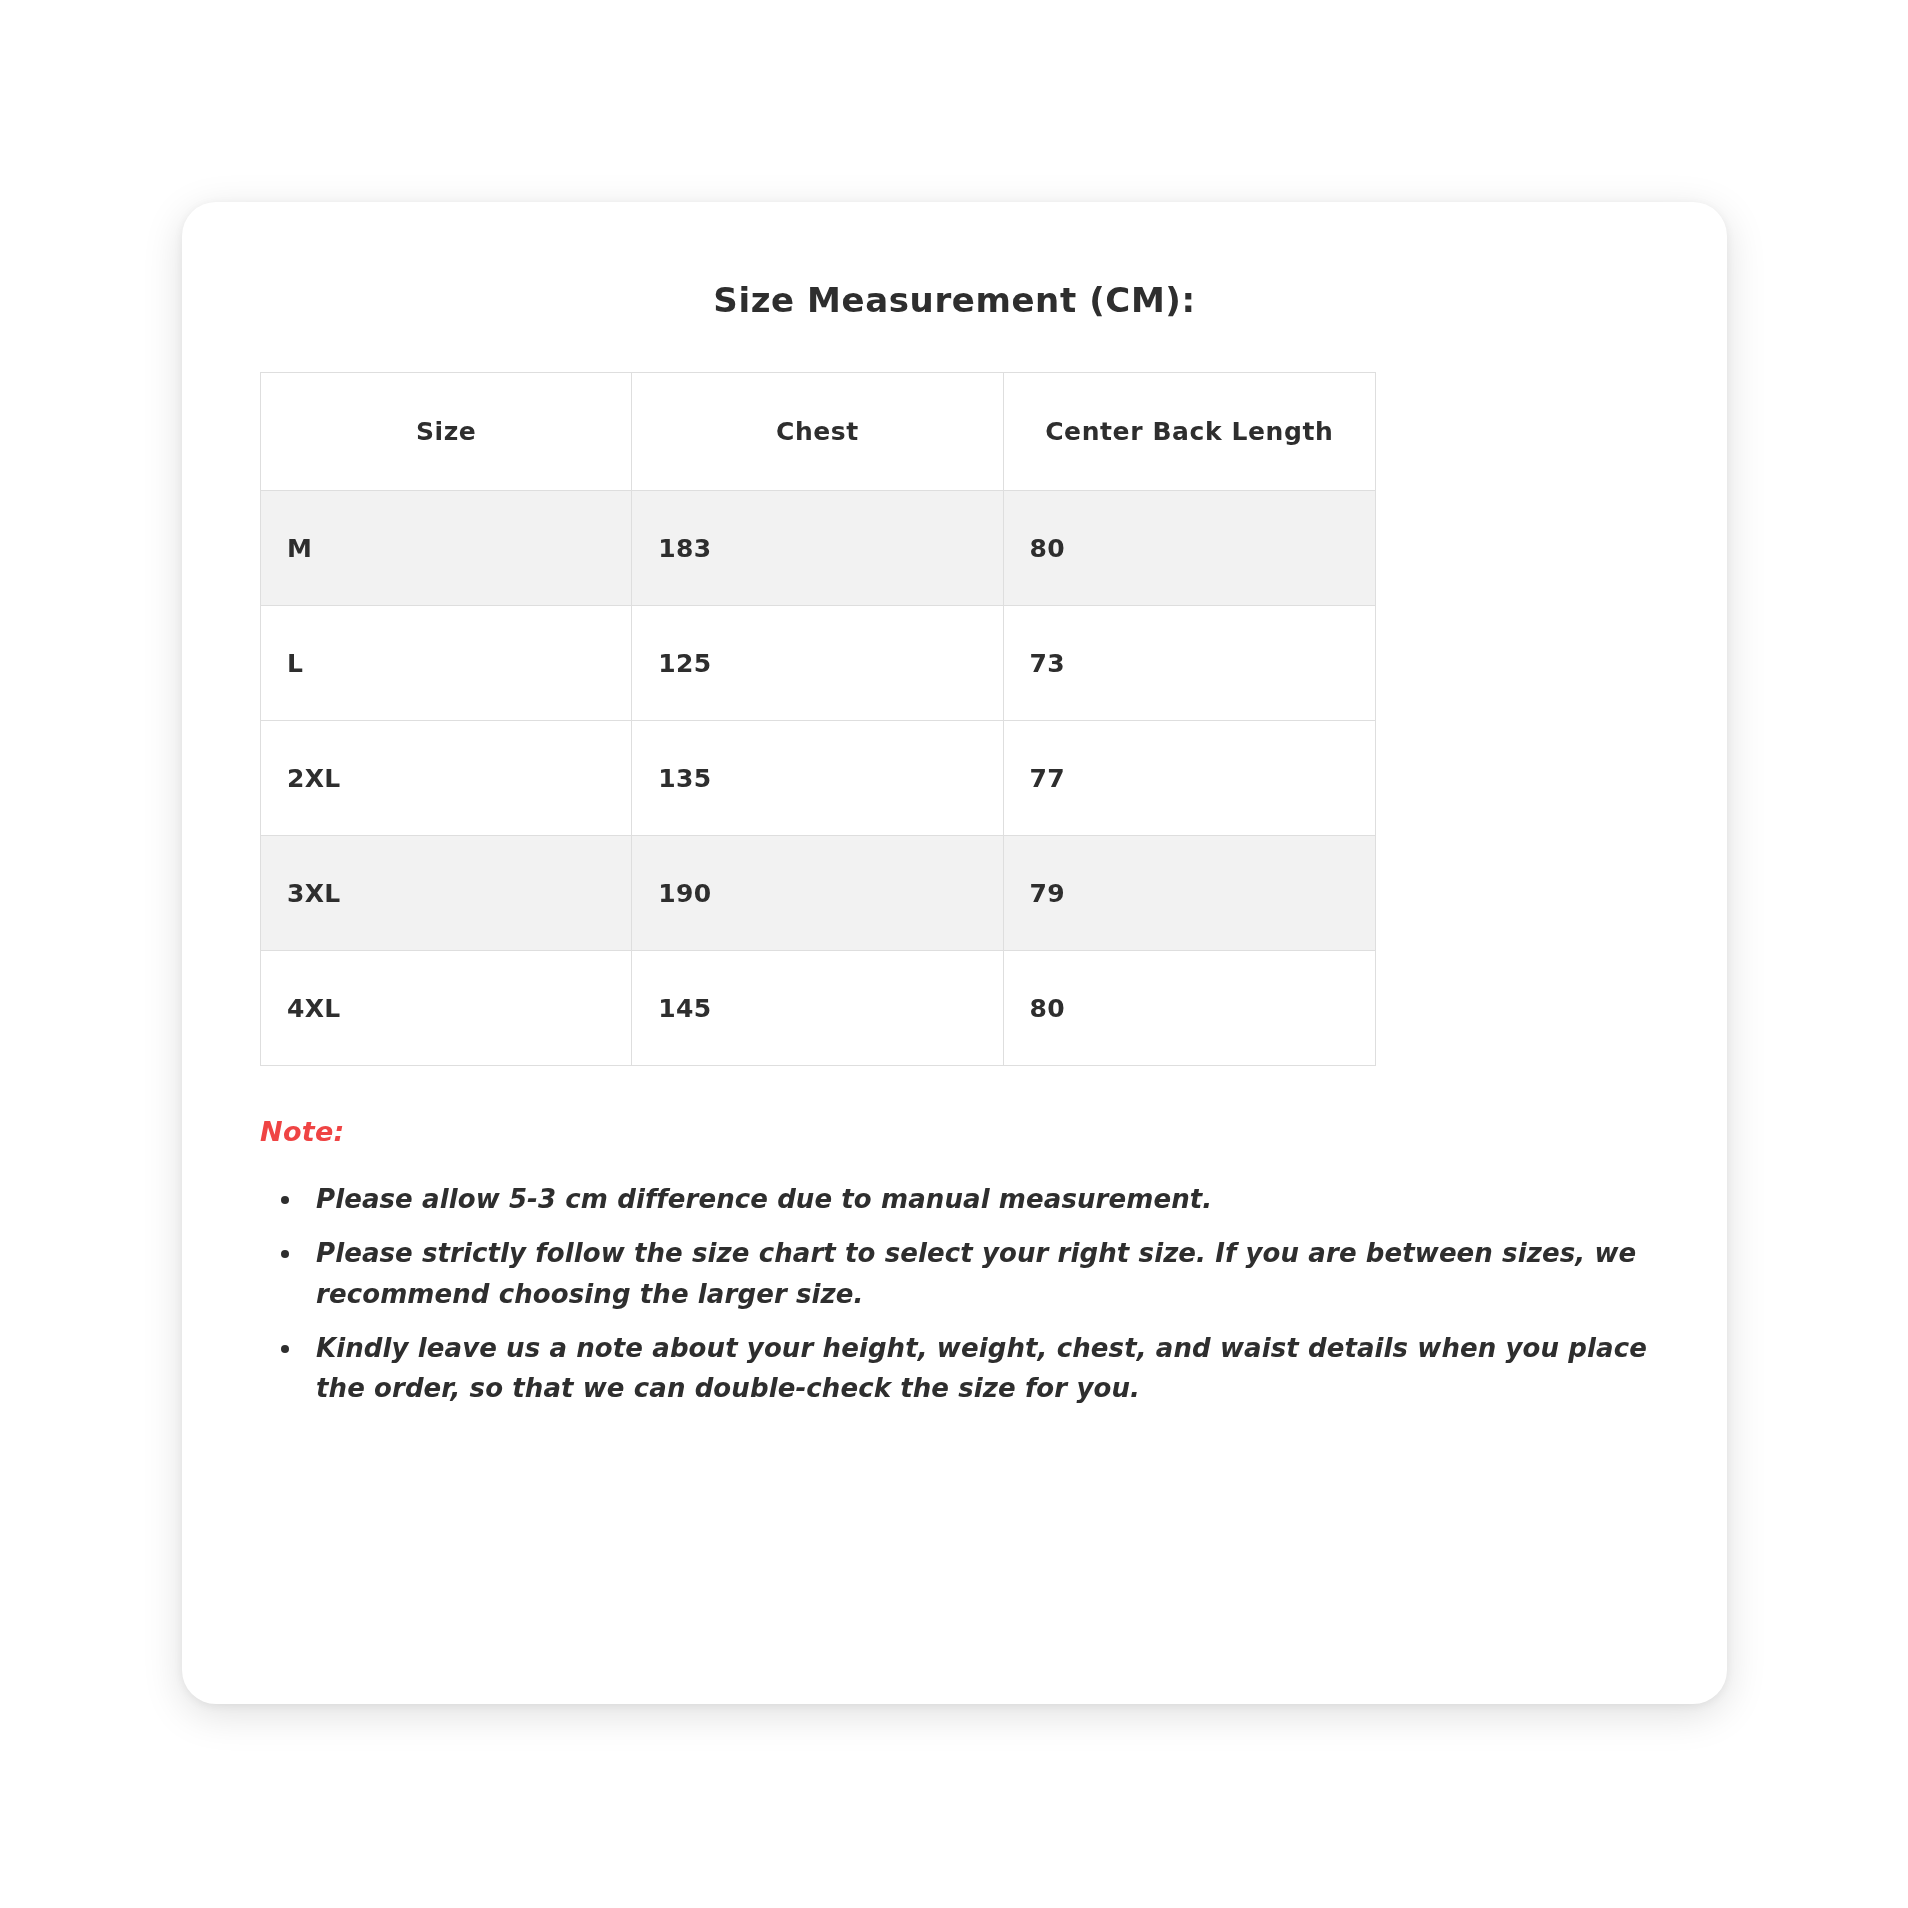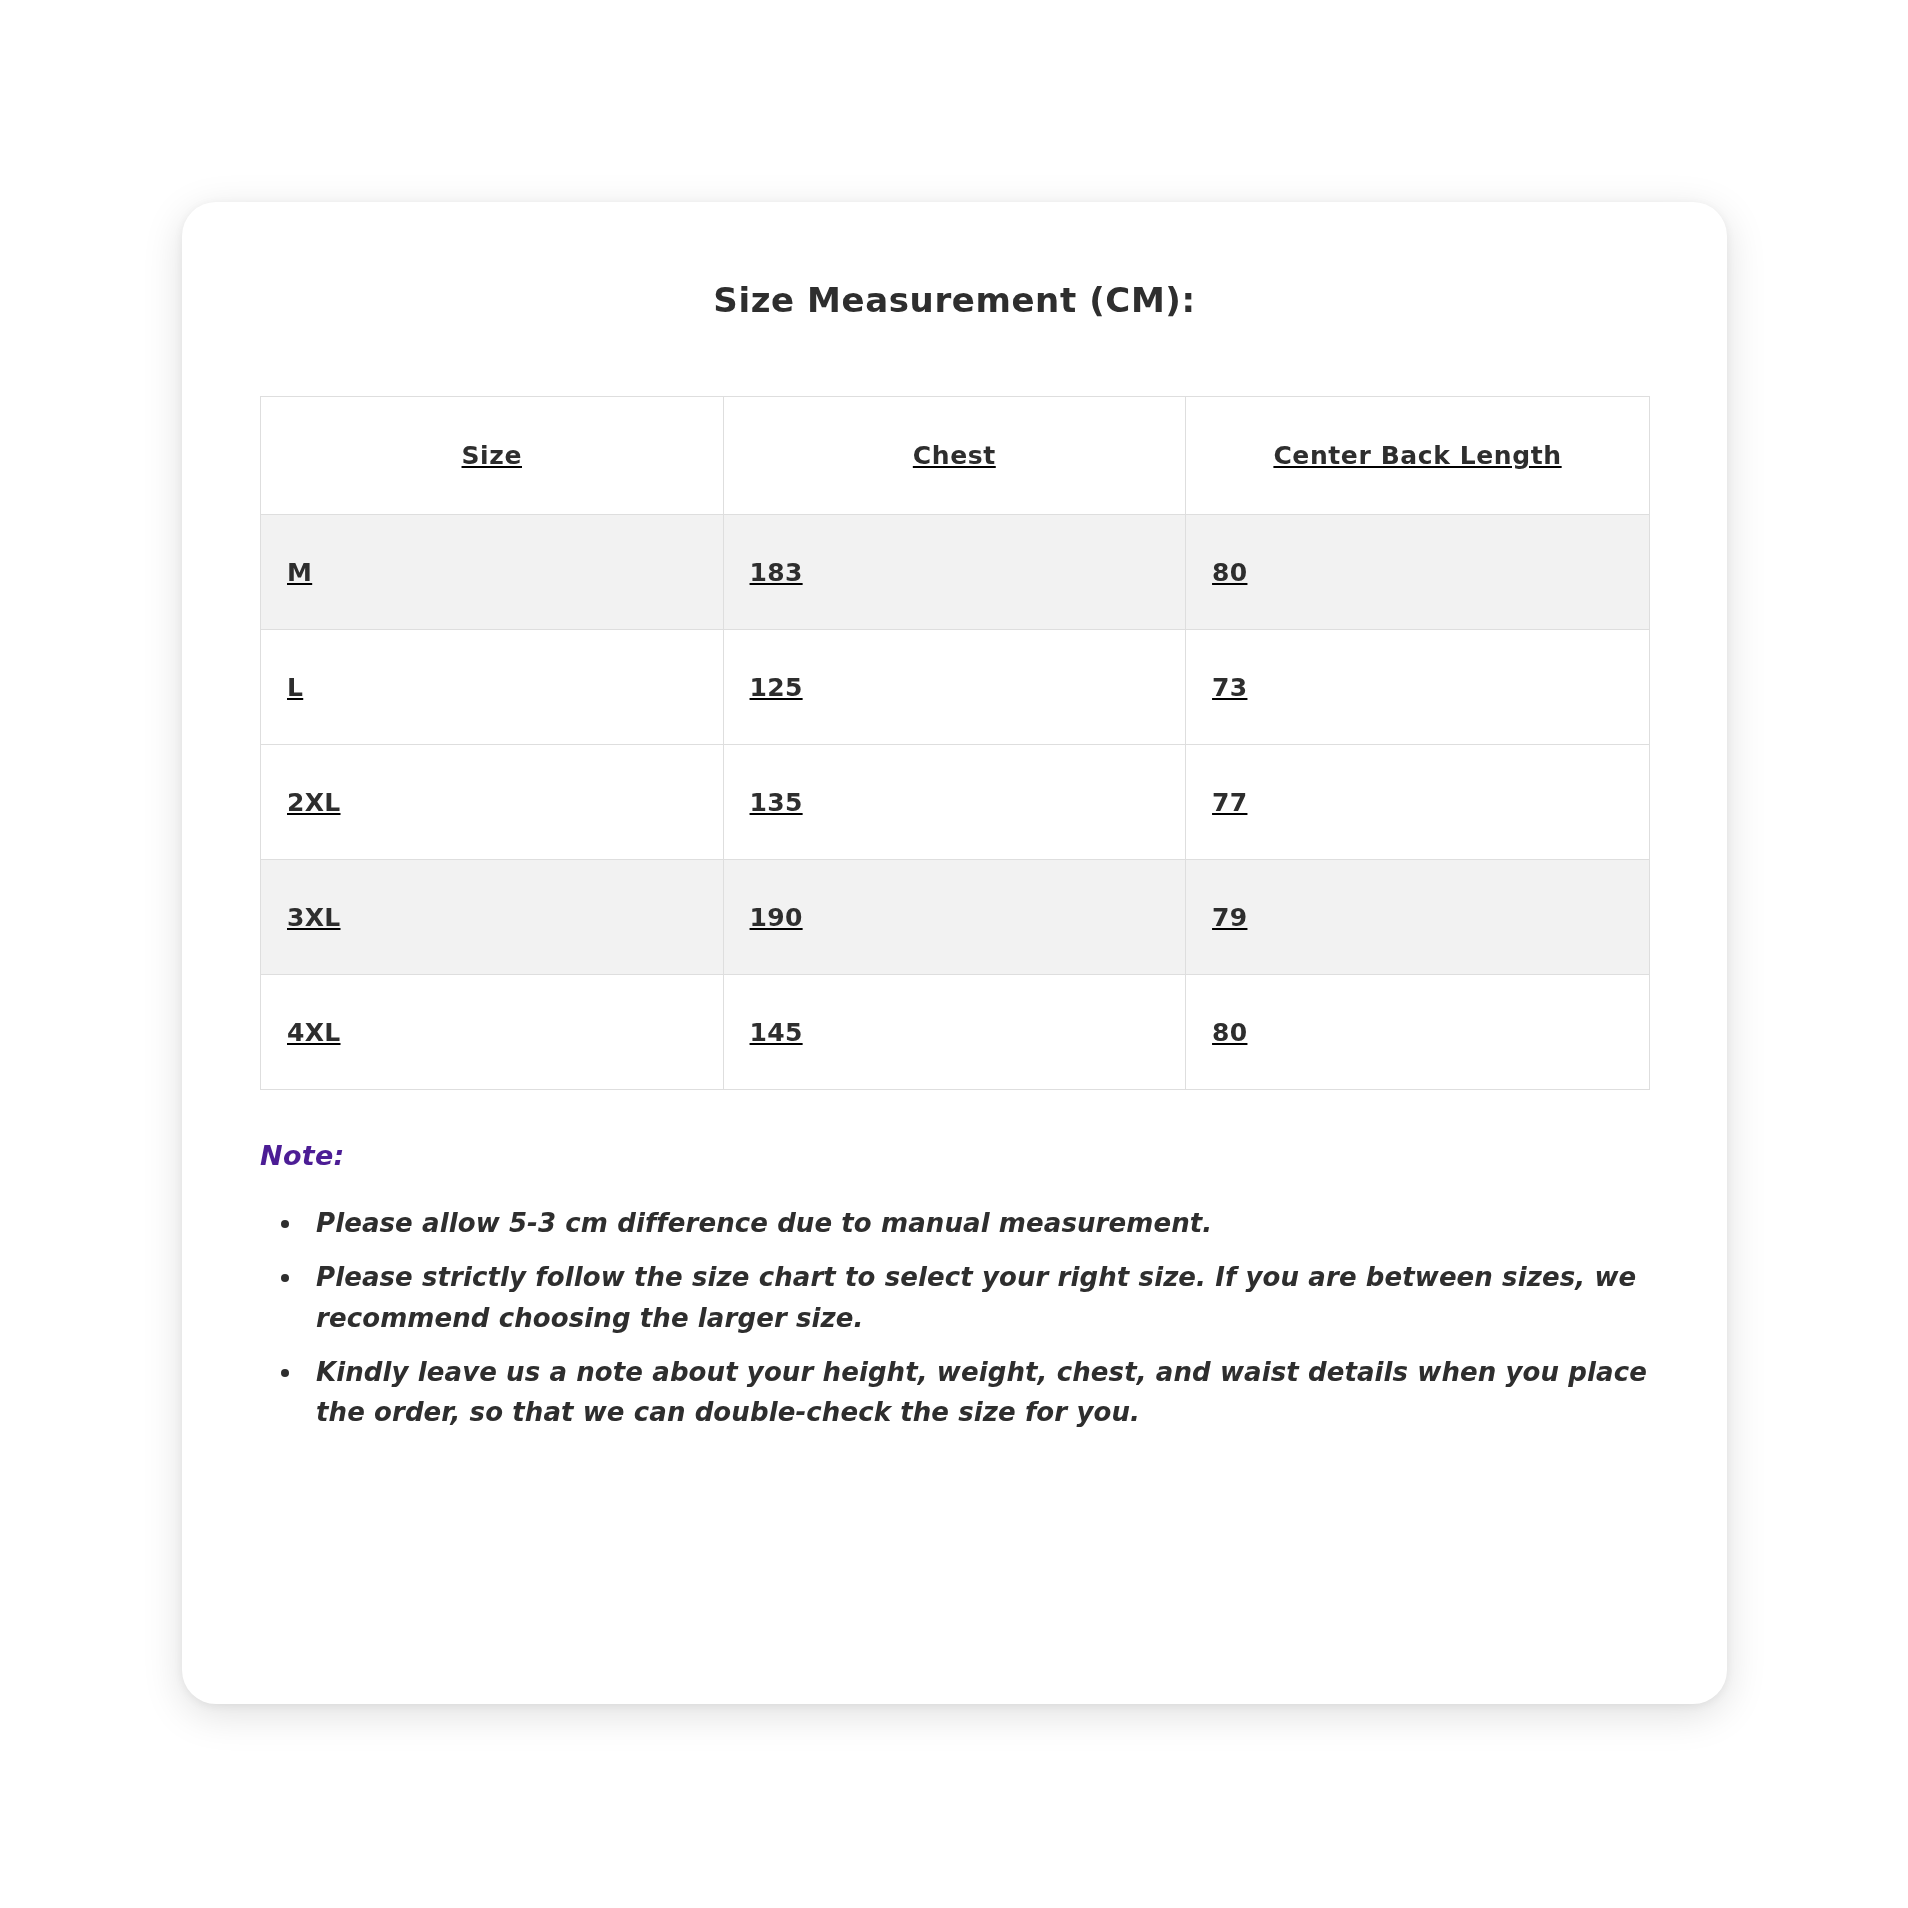--- a/index.html
+++ b/index.html
@@ -48,25 +48,24 @@
     font-size: 34px;
     font-weight: bold;
     color: #2e2e2e;
     letter-spacing: 0.6px;
     margin-top: 16px;
     margin-bottom: 0;
     font-family: "DejaVu Sans", sans-serif;
   }
 
   table.size-table {
-    margin-top: 76px;
-    width: 1390px;
+    margin-top: 52px;
+    width: 1116px;
     border-collapse: collapse;
     table-layout: fixed;
-    text-decoration: underline;
   }
 
   table.size-table th,
   table.size-table td {
     border: 1px solid #dedede;
     height: 115px;
     padding: 0 26px;
     font-size: 25px;
     color: #2e2e2e;
     box-sizing: border-box;
@@ -92,21 +91,21 @@
 
   col.col-size { width: 33.3%; }
   col.col-chest { width: 33.3%; }
   col.col-cbl { width: 33.4%; }
 
   .note-title {
     margin-top: 50px;
     font-size: 27px;
     font-weight: bold;
     font-style: italic;
-    color: #4c1d95;
+    color: #ef4444;
     letter-spacing: 0.3px;
   }
 
   ul.notes {
     margin: 32px 0 0 0;
     padding-left: 44px;
     list-style: disc;
   }
 
   ul.notes li {

